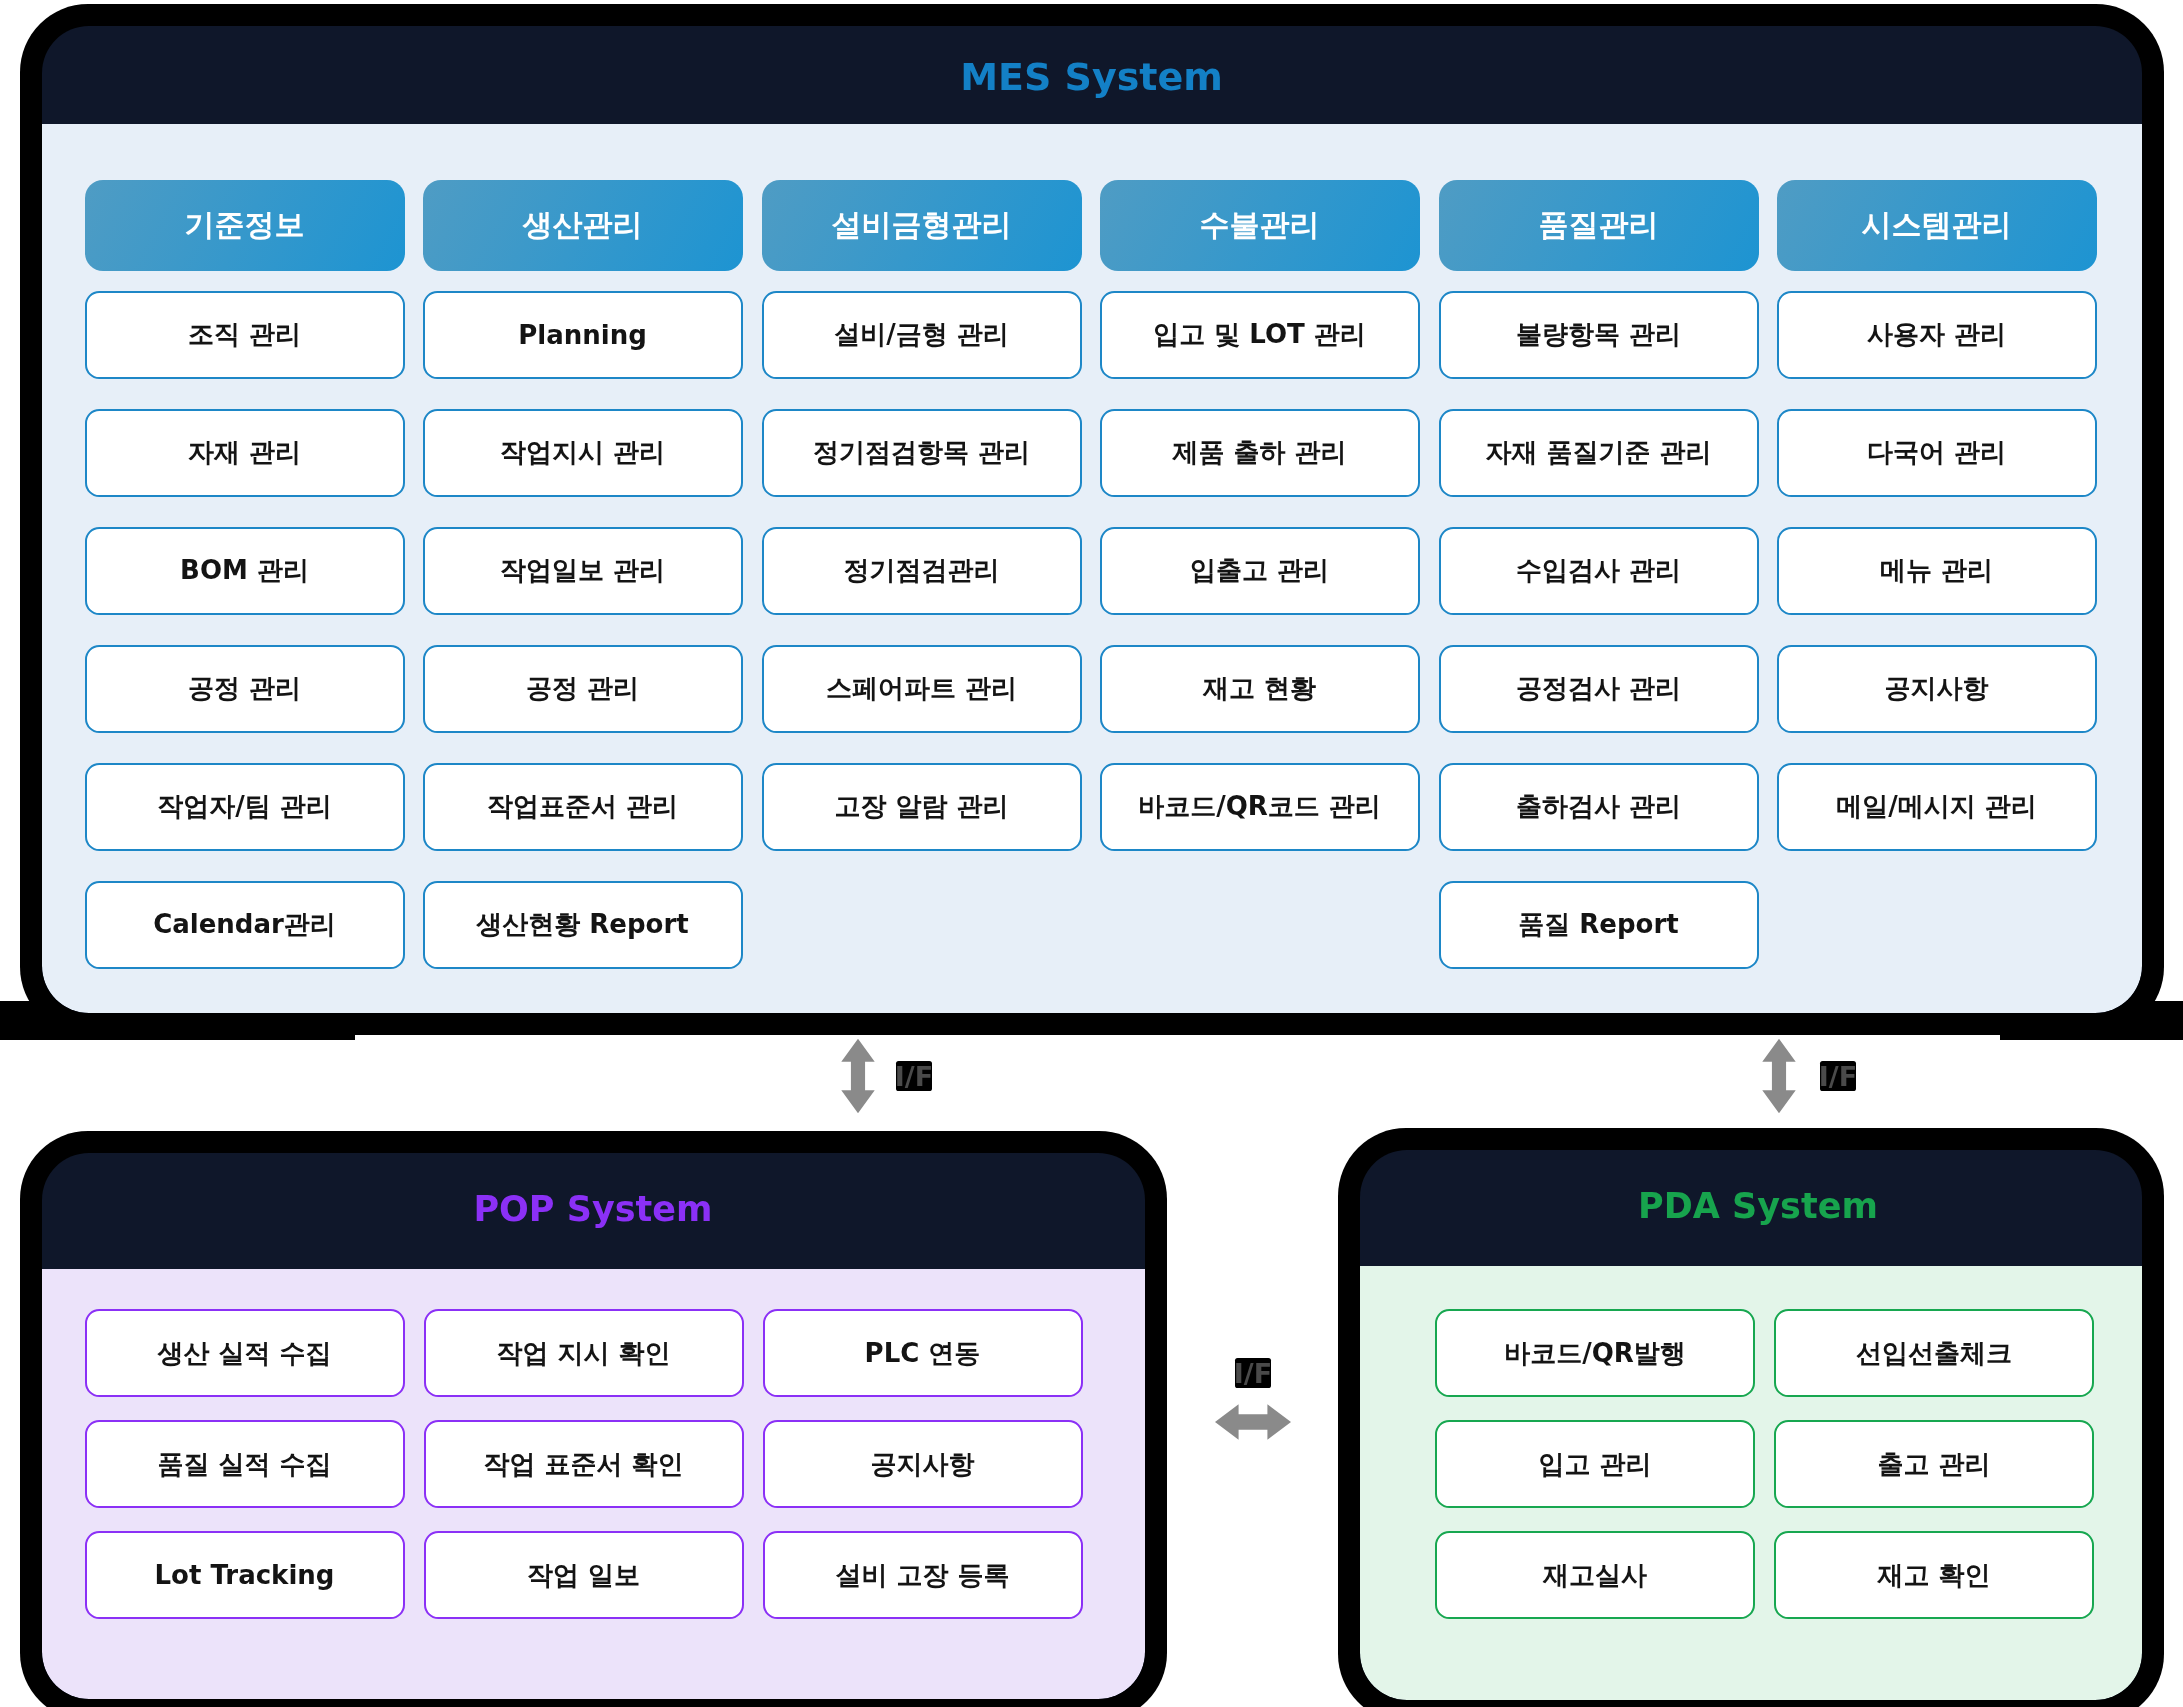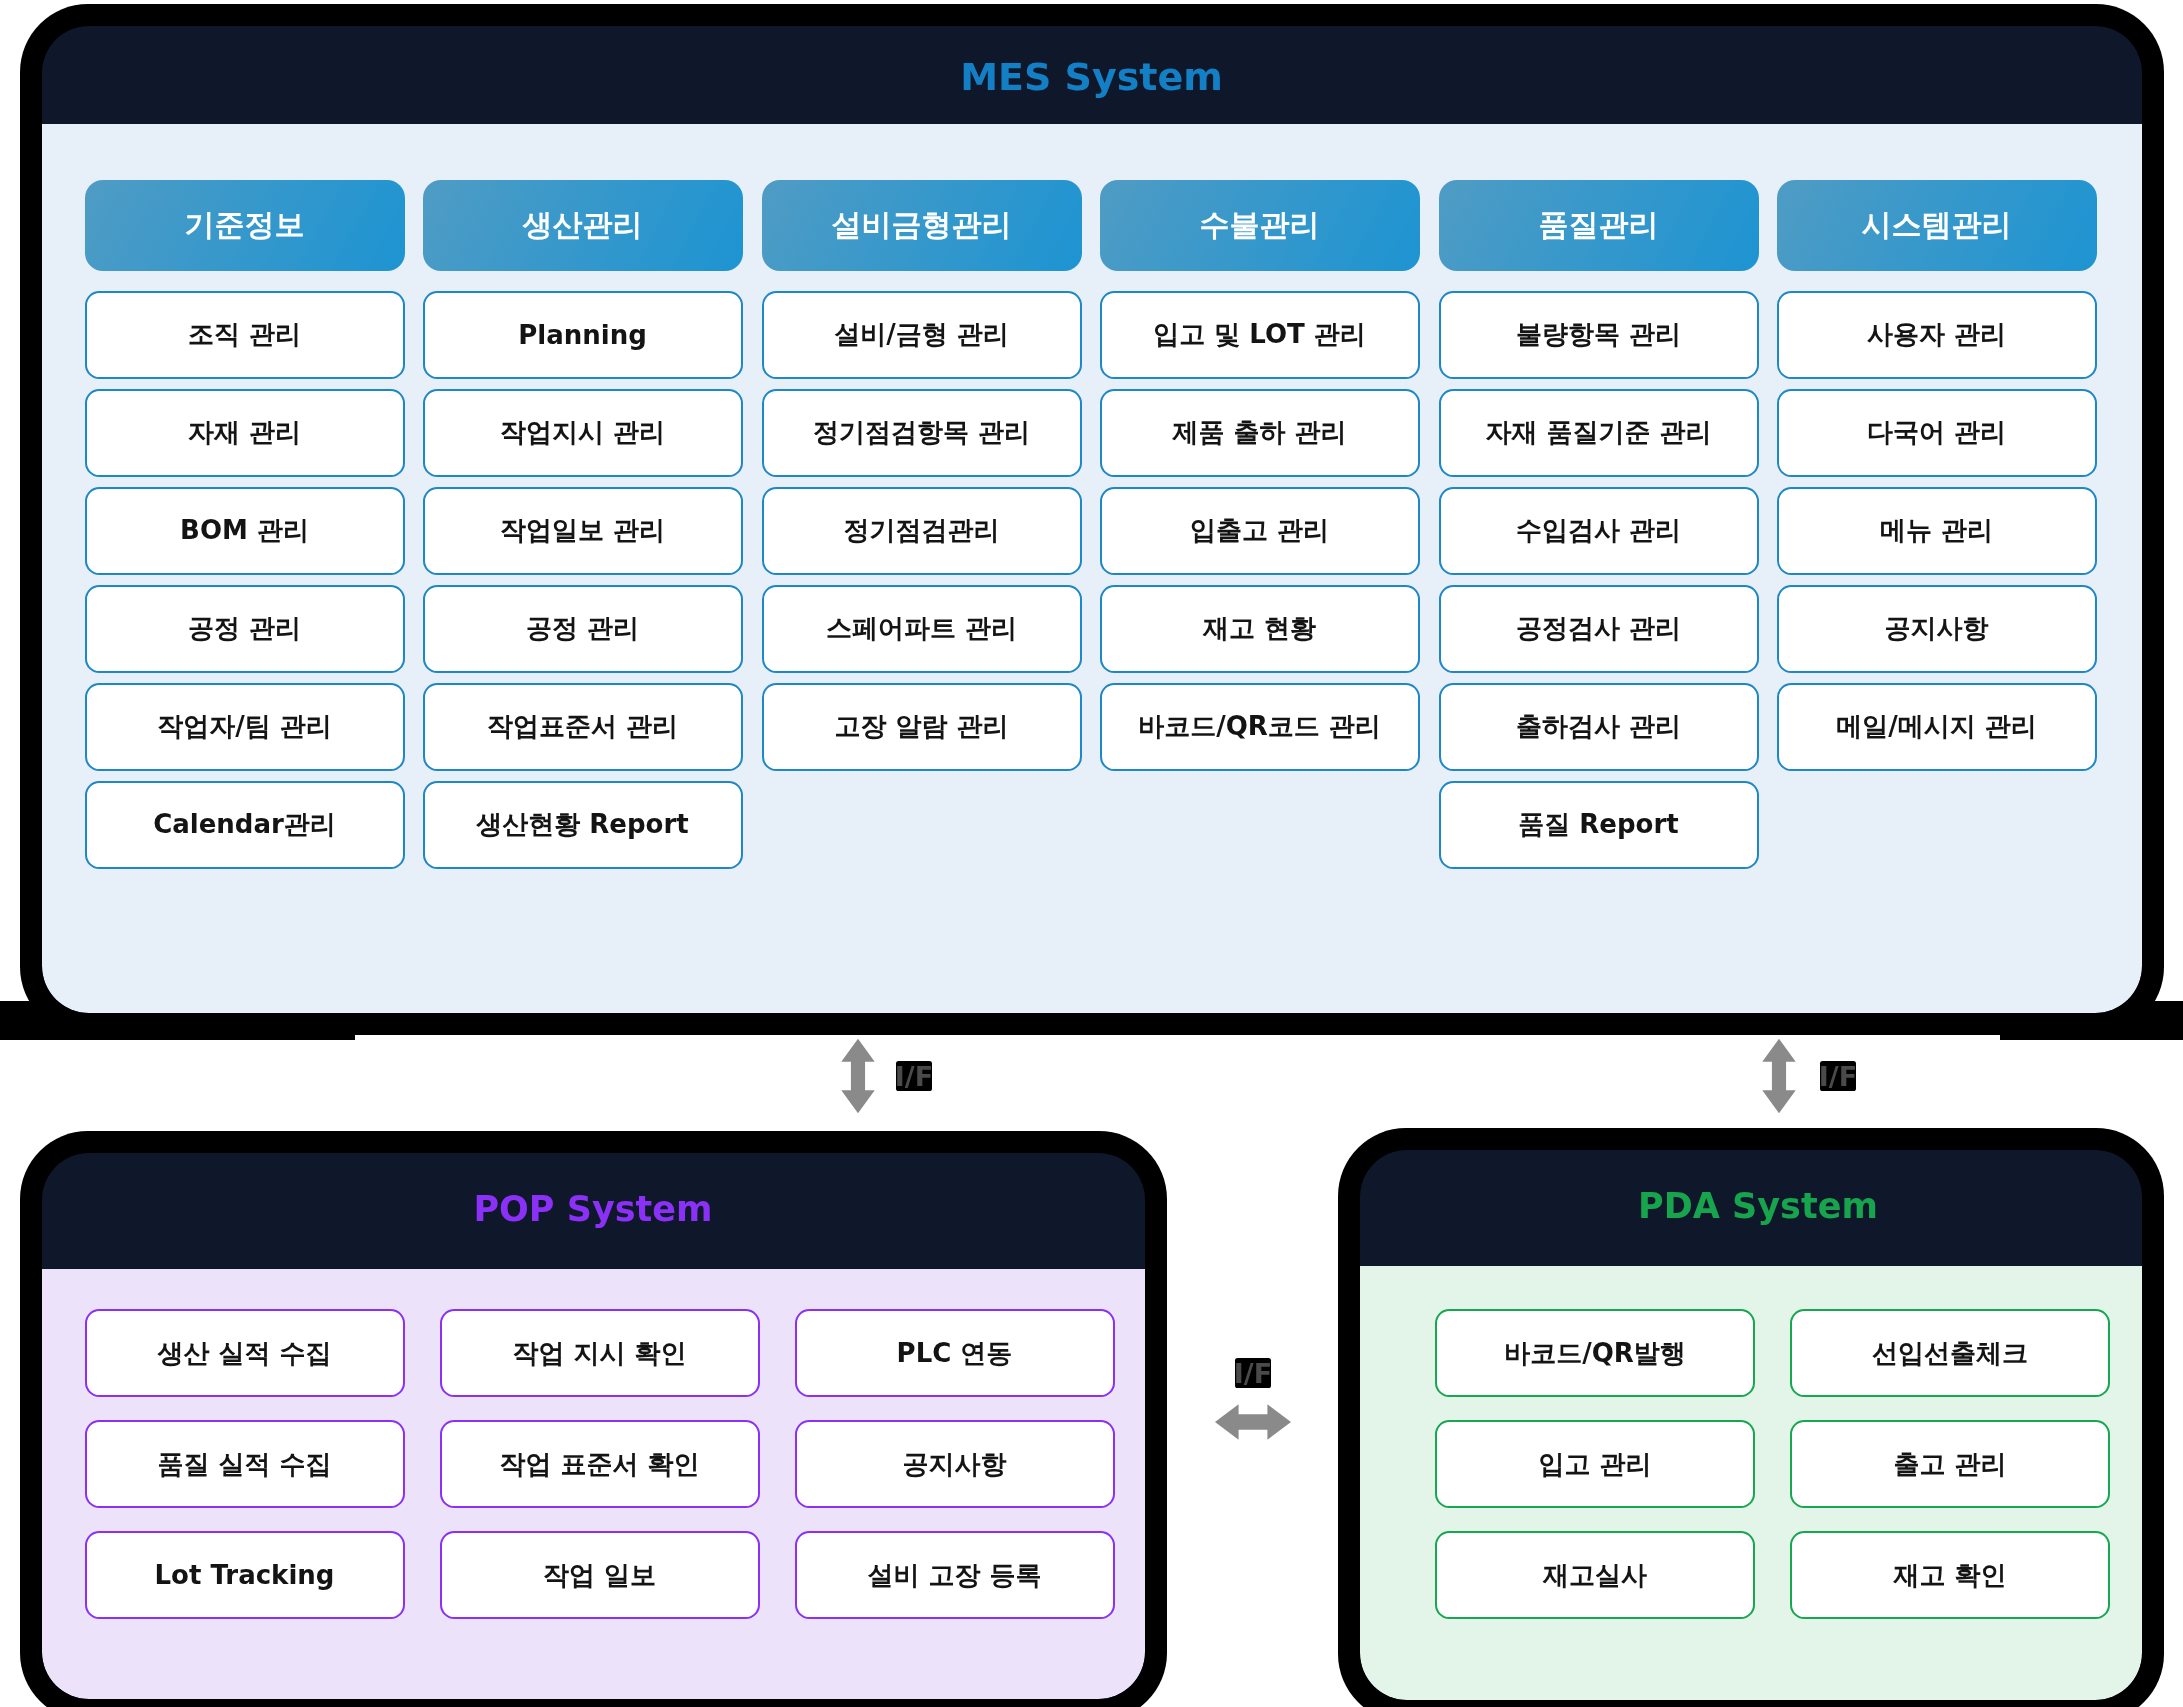--- a/index.html
+++ b/index.html
@@ -17,27 +17,27 @@
   .pda-body{background:var(--pda-body-bg);top:116px;}
 
   .col{position:absolute;top:154px;width:320px;}
   .hd{
     height:91px;border-radius:18px;display:flex;align-items:center;justify-content:center;
     background:linear-gradient(118deg,var(--mes-header-grad-start),var(--mes-header-grad-end));
     color:#ffffff;font-size:30px;font-weight:bold;margin-bottom:20px;
   }
   .tile{
     height:88px;border-radius:14.3px;background:#ffffff;display:flex;align-items:center;justify-content:center;
-    font-size:26px;font-weight:600;color:#141414;box-sizing:border-box;margin-bottom:10px;text-align:center;
+    font-size:26px;font-weight:600;color:#141414;box-sizing:border-box;margin-bottom:30px;text-align:center;
   }
   .mes-tile{border:2px solid var(--mes-tile-border);}
   .pop-tile{border:2px solid var(--pop-tile-border);margin-bottom:0;}
   .pda-tile{border:2px solid var(--pda-tile-border);margin-bottom:0;}
 
-  .grid{position:absolute;display:grid;gap:23px 35px;}
+  .grid{position:absolute;display:grid;gap:23px 19px;}
   .pop-grid{left:43px;top:156px;grid-template-columns:repeat(3,320px);}
   .pda-grid{left:75px;top:159px;grid-template-columns:repeat(2,320px);}
 
   .arrow{position:absolute;color:var(--arrow);z-index:2;}
   .if-badge{
     position:absolute;background:var(--if-badge-bg);color:var(--if-badge-text);
     font-weight:bold;font-size:27px;display:flex;align-items:center;justify-content:center;
     border-radius:2.6px;z-index:2;
   }
 </style>

